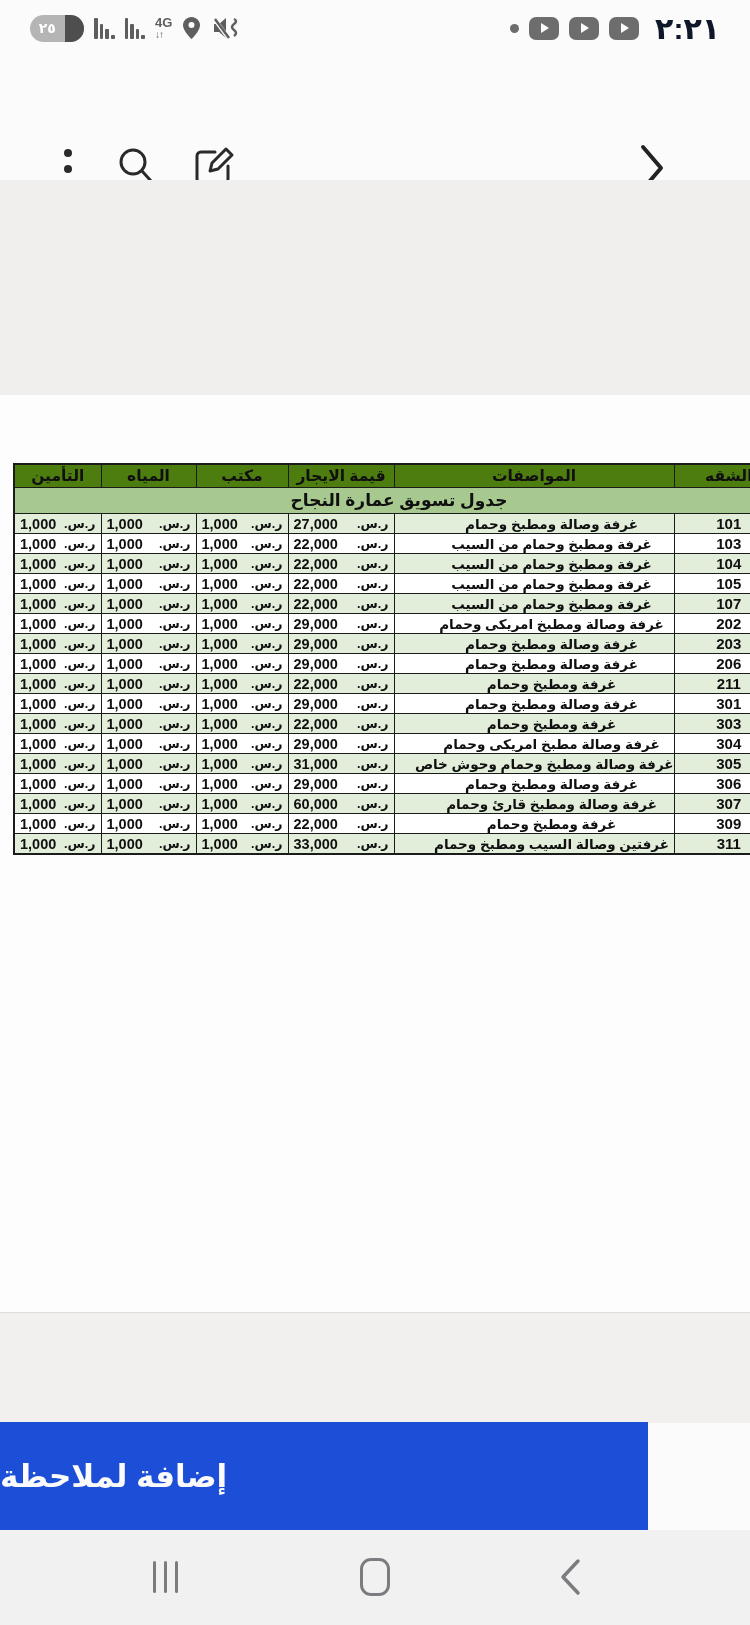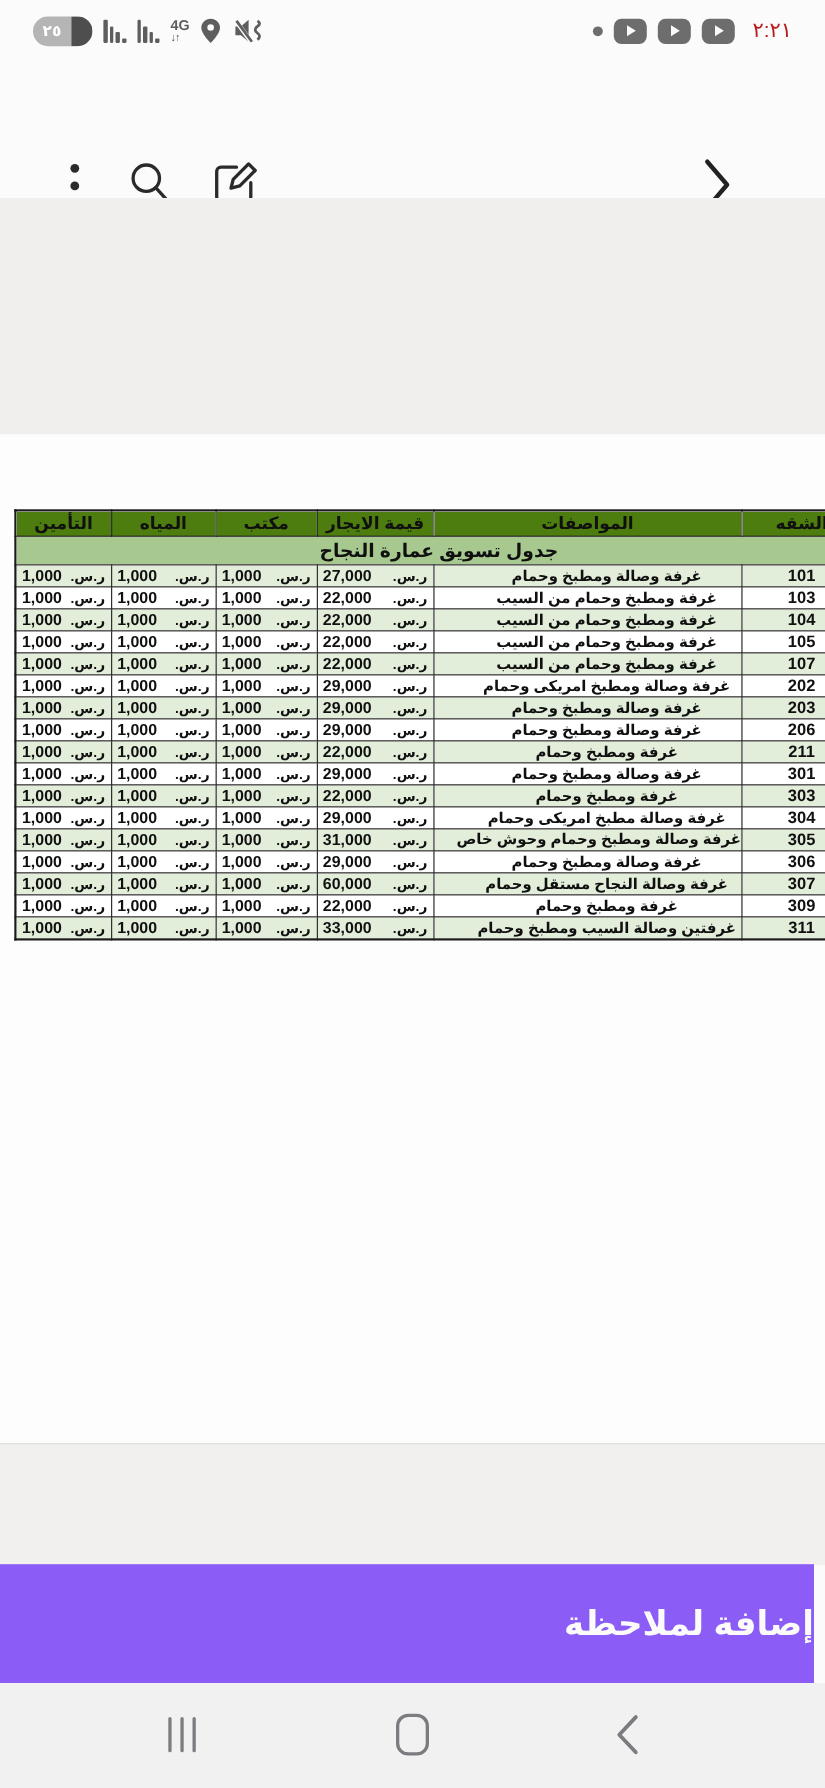--- a/index.html
+++ b/index.html
@@ -17,21 +17,21 @@
   .sigbars{display:flex;align-items:flex-end;gap:2px;height:22px;}
   .sigbars i{display:block;width:3.5px;background:#5e5e5e;border-radius:1px;}
   .sigbars i:nth-child(1){height:21px}.sigbars i:nth-child(2){height:15px}
   .sigbars i:nth-child(3){height:10px}.sigbars i:nth-child(4){height:4px;width:4px}
   .fourg{display:flex;flex-direction:column;align-items:flex-start;line-height:1;color:#5e5e5e;}
   .fourg b{font-size:13px;font-weight:700;}
   .fourg span{font-size:10px;margin-top:1px;letter-spacing:-1px;}
   .sb-dot{width:9px;height:9px;border-radius:50%;background:#6d6d6d;}
   .play-chip{width:30px;height:23px;border-radius:7px;background:#6d6d6d;display:flex;align-items:center;justify-content:center;}
   .play-chip .tri{width:0;height:0;border-left:8px solid #fcfbfc;border-top:5px solid transparent;border-bottom:5px solid transparent;margin-left:2px;}
-  .sb-time{font-size:19px;font-weight:400;color:#b91c1c;margin-left:6px;}
+  .sb-time{font-size:30px;font-weight:700;color:#0f172a;margin-left:6px;}
 
   
   .app-bar{position:absolute;top:56px;left:0;width:750px;height:124px;background:#fcfbfc;}
   .overflow-btn{position:absolute;left:54px;top:88px;width:28px;height:50px;display:flex;flex-direction:column;
     align-items:center;justify-content:center;gap:8px;}
   .overflow-btn i{width:8px;height:8px;border-radius:50%;background:#2a2a2a;display:block;}
   .iconbtn{position:absolute;top:84px;width:52px;height:52px;display:flex;align-items:center;justify-content:center;}
   .search-btn{left:110px;}
   .edit-btn{left:188px;}
   .titles{position:absolute;top:66px;right:132px;text-align:right;direction:rtl;}
@@ -55,22 +55,22 @@
   .doc-table tbody tr.row-white td{background:#ffffff;}
   .doc-table td.money{padding:0 5px;}
   .doc-table td.money .wrap{display:flex;justify-content:space-between;align-items:center;direction:rtl;}
   .doc-table td.money .cur{font-size:12.5px;font-weight:700;}
   .doc-table td.money .num{font-size:14.5px;font-weight:700;direction:ltr;}
   .doc-table td.cell-apt{font-size:15px;}
   .doc-table td.cell-spec{font-size:13.5px;padding-left:35px;}
   .doc-table{border:2px solid #1b1b1b;}
 
   
-  .note-bar{position:absolute;top:1422px;left:0;width:740px;height:108px;background:#8b5cf6;
-    display:flex;align-items:center;justify-content:flex-end;}
+  .note-bar{position:absolute;top:1422px;left:0;width:648px;height:108px;background:#1d4ed8;
+    display:flex;align-items:center;justify-content:flex-start;}
   .note-bar span{color:#fbfbfb;font-size:31px;font-weight:700;direction:rtl;}
 
   
   .nav-bar{position:absolute;top:1530px;left:0;width:750px;height:95px;background:#f2f1f2;}
   .nav-recents{position:absolute;left:140px;top:22px;width:50px;height:50px;display:flex;align-items:center;justify-content:center;gap:8px;}
   .nav-recents i{width:3px;height:32px;background:#7d7b80;display:block;border-radius:2px;}
   .nav-home{position:absolute;left:350px;top:22px;width:50px;height:50px;display:flex;align-items:center;justify-content:center;}
   .nav-home i{width:30px;height:38px;border:3.5px solid #7d7b80;border-radius:11px;display:block;box-sizing:border-box;}
   .nav-back{position:absolute;left:545px;top:22px;width:50px;height:50px;display:flex;align-items:center;justify-content:center;}
 </style>
@@ -568,21 +568,21 @@
           </td>
           <td class="money">
             <div class="wrap">
               <span class="cur">ر.س.</span>
               <span class="num">1,000</span>
             </div>
           </td>
         </tr>
         <tr class="row-green">
           <td class="cell-apt">307</td>
-          <td class="cell-spec">غرفة وصالة النجاح مستقل وحمام</td>
+          <td class="cell-spec">غرفة وصالة ومطبخ قارئ وحمام</td>
           <td class="money">
             <div class="wrap">
               <span class="cur">ر.س.</span>
               <span class="num">60,000</span>
             </div>
           </td>
           <td class="money">
             <div class="wrap">
               <span class="cur">ر.س.</span>
               <span class="num">1,000</span>

